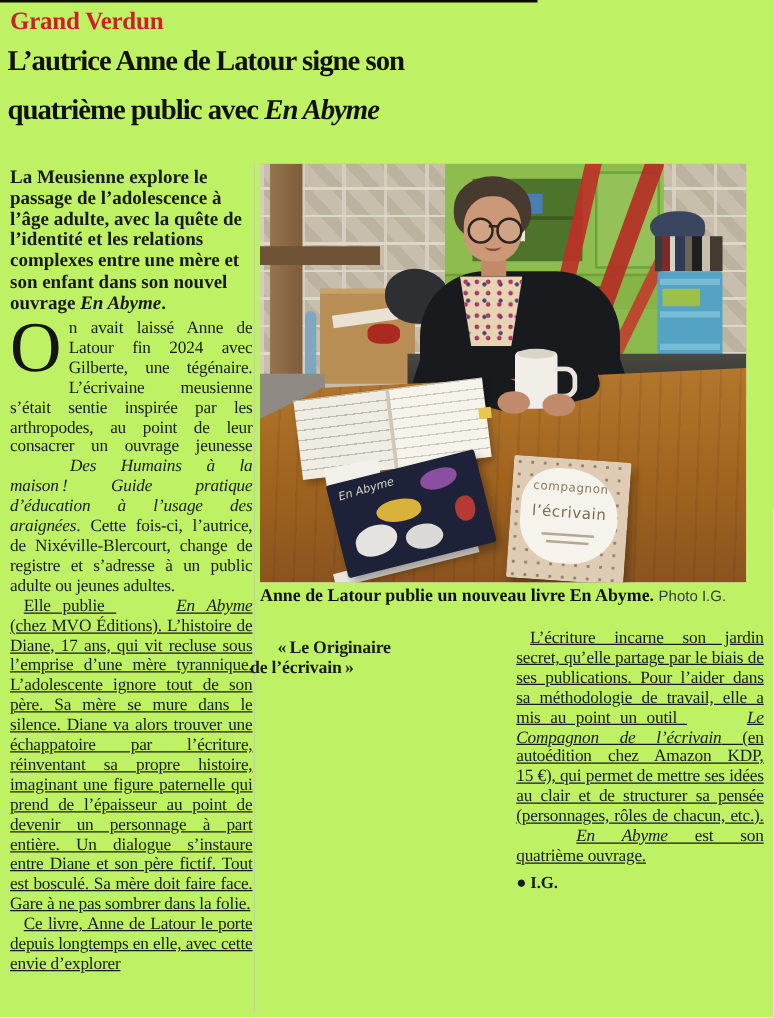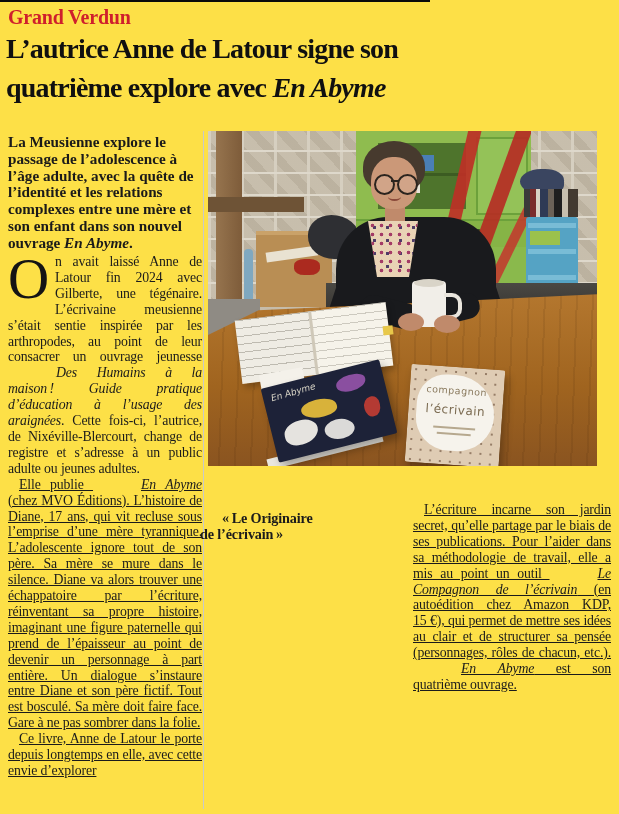--- a/index.html
+++ b/index.html
@@ -1,20 +1,20 @@
 <!DOCTYPE html>
 <html><head>
 <meta charset="utf-8">
 <style>
   html,body{margin:0;padding:0;background:#ffffff;}
-  .page{position:relative;width:619px;height:814px;background:#fde047;overflow:hidden;
+  .page{position:relative;width:619px;height:814px;background:#bef264;overflow:hidden;
         font-family:"Liberation Serif","DejaVu Serif",serif;color:#1c1c1c;}
   .topbar{position:absolute;left:0;top:0;width:430px;height:2px;background:#0a0a0a;}
   .kicker{position:absolute;left:8px;top:6px;font-size:20px;font-weight:bold;color:#cf1f2c;letter-spacing:-0.2px;}
-  .headline{position:absolute;left:6px;top:30px;width:606px;font-size:28px;line-height:38.5px;
+  .headline{position:absolute;left:6px;top:30px;width:606px;font-size:23px;line-height:38.5px;
             font-weight:bold;color:#101010;letter-spacing:-0.8px;}
   .headline em{font-style:italic;}
   .lede{position:absolute;left:8px;top:134px;width:194px;font-size:15.2px;line-height:16.8px;
         font-weight:bold;color:#1a1a1a;}
   .lede em{font-style:italic;}
   .vrule{position:absolute;left:203px;top:131px;width:1px;height:678px;background:#c9c9c9;}
   
   .col{position:absolute;font-size:13.8px;line-height:15.9px;text-align:justify;letter-spacing:-0.15px;color:#1b1b1b;}
   .col p{margin:0;}
   .col p.ind{text-indent:11px;text-decoration:underline;}
@@ -124,21 +124,21 @@
 <body>
 
 <div class="page">
 
   <div class="topbar"></div>
 
   <div class="kicker">Grand Verdun</div>
 
   <h1 class="headline" style="margin:0;">
     <span>L’autrice Anne de Latour signe son</span><br>
-    <span>quatrième explore avec </span><em>En Abyme</em>
+    <span>quatrième public avec </span><em>En Abyme</em>
   </h1>
 
   <div class="lede">
     <span>La Meusienne explore le passage de l’adolescence à l’âge adulte, avec la quête de l’identité et les relations complexes entre une mère et son enfant dans son nouvel ouvrage </span><em>En Abyme</em><span>.</span>
   </div>
 
   <div class="vrule"></div>
 
   <div class="photo">
     <div class="stonewall"></div>
@@ -221,28 +221,33 @@
 
     <div class="bookcream">
       <div class="bc-blob"></div>
       <div class="bc-t1">compagnon</div>
       <div class="bc-t2">l’écrivain</div>
       <div class="bc-l1"></div>
       <div class="bc-l2"></div>
     </div>
   </div>
 
+  <div class="caption">
+    <b>Anne de Latour publie un nouveau livre En Abyme.</b>
+    <span class="credit">Photo I.G.</span>
+  </div>
 
   <div class="col col1">
     <p><span class="dropcap">O</span><span>n avait laissé Anne de Latour fin 2024 avec Gilberte, une tégénaire. L’écrivaine meusienne s’était sentie inspirée par les arthropodes, au point de leur consacrer un ouvrage jeunesse </span><em>Des Humains à la maison ! Guide pratique d’éducation à l’usage des araignées</em><span>. Cette fois-ci, l’autrice, de Nixéville-Blercourt, change de registre et s’adresse à un public adulte ou jeunes adultes.</span></p>
     <p class="ind"><span>Elle publie </span><em>En Abyme</em><span> (chez MVO Éditions). L’histoire de Diane, 17 ans, qui vit recluse sous l’emprise d’une mère tyrannique. L’adolescente ignore tout de son père. Sa mère se mure dans le silence. Diane va alors trouver une échappatoire par l’écriture, réinventant sa propre histoire, imaginant une figure paternelle qui prend de l’épaisseur au point de devenir un personnage à part entière. Un dialogue s’instaure entre Diane et son père fictif. Tout est bosculé. Sa mère doit faire face. Gare à ne pas sombrer dans la folie.</span></p>
     <p class="ind">Ce livre, Anne de Latour le porte depuis longtemps en elle, avec cette envie d’explorer</p>
   </div>
 
   <div class="col col2">
     <p class="subhead"><span>« Le Originaire</span><br><span style="margin-left:-11px;display:inline-block;text-indent:0;">de l’écrivain »</span></p>
   </div>
 
   <div class="col col3">
     <p class="ind"><span>L’écriture incarne son jardin secret, qu’elle partage par le biais de ses publications. Pour l’aider dans sa méthodologie de travail, elle a mis au point un outil </span><em>Le Compagnon de l’écrivain</em><span> (en autoédition chez Amazon KDP, 15&nbsp;€), qui permet de mettre ses idées au clair et de structurer sa pensée (personnages, rôles de chacun, etc.). </span><em>En Abyme</em><span> est son quatrième ouvrage.</span></p>
+    <p class="byline">● I.G.</p>
   </div>
 
 </div>
 
 </body></html>

